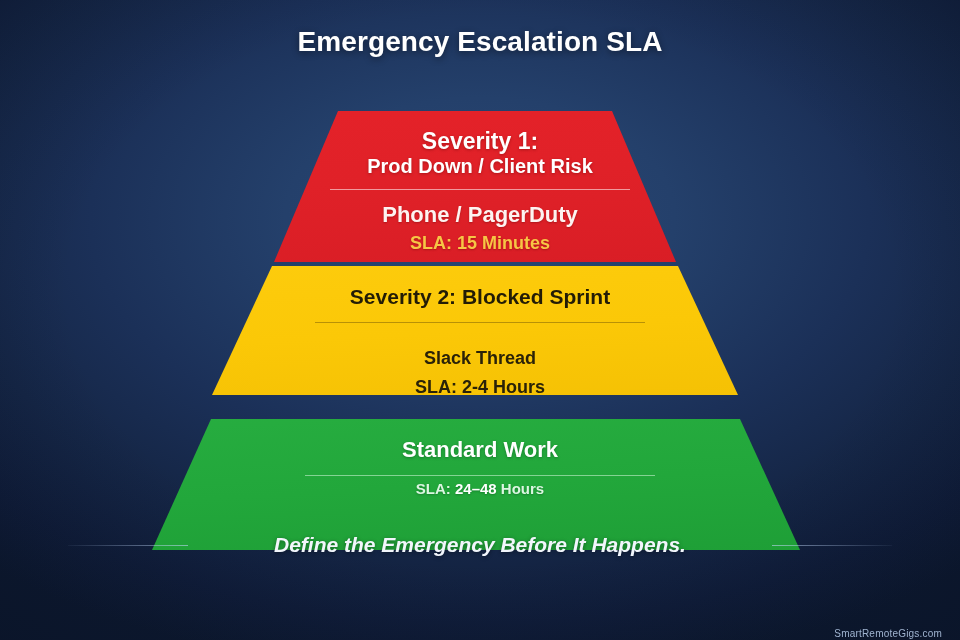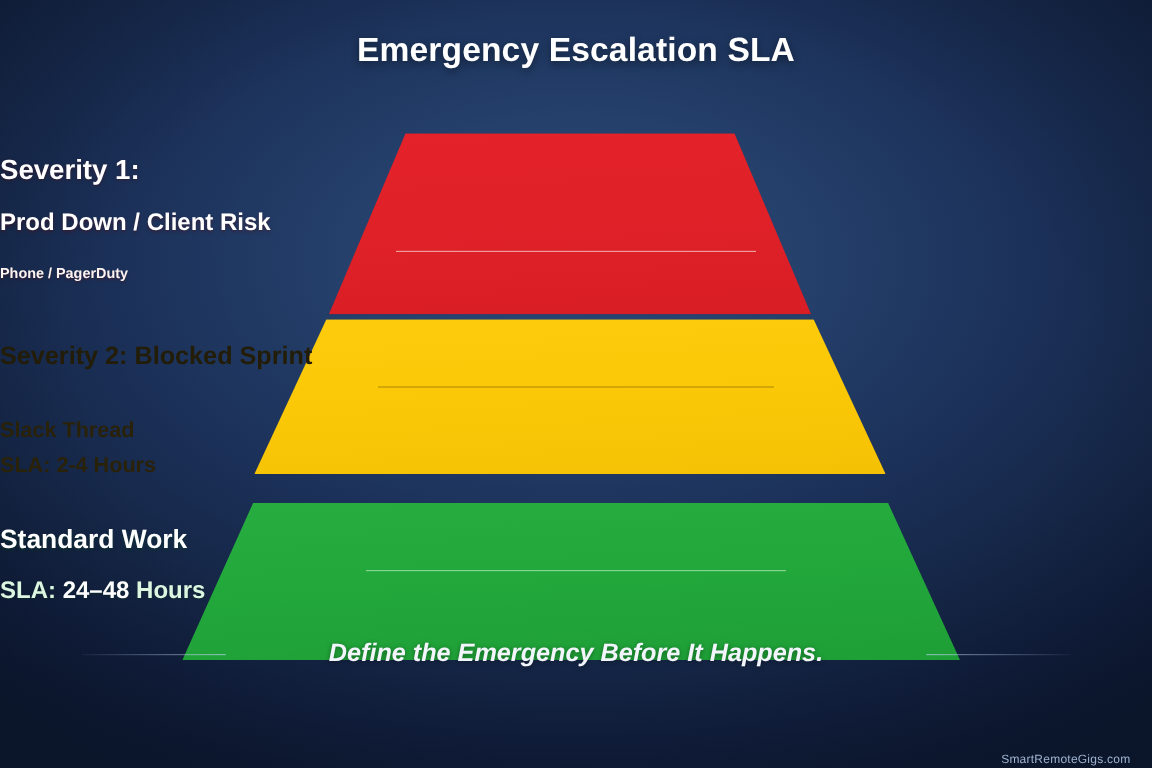--- a/index.html
+++ b/index.html
@@ -61,20 +61,21 @@
     box-sizing: border-box;
   }
   .tier-shape {
     position: absolute;
     inset: 0;
   }
   .tier-content {
     position: absolute;
     left: 0;
     width: 960px;
+    text-align: center;
   }
 
   
   .tier-red { top: 111px; height: 151px; }
   .tier-red .tier-shape {
     background: linear-gradient(177deg, #e52229 0%, #e02128 45%, #d81d25 100%);
     clip-path: polygon(338px 0px, 612px 0px, 676px 151px, 274px 151px);
     filter: drop-shadow(0 2px 3px rgba(0,0,0,0.30));
   }
   
@@ -106,37 +107,37 @@
     line-height: 1.30;
   }
   .rule {
     height: 1px;
     margin: 0 auto;
     border: 0;
   }
 
   
   .red-h  { font-size: 23px; color: #ffffff; text-shadow: 0 1px 3px rgba(90,0,0,0.40); }
-  .red-sub{ font-size: 20px; color: #ffffff; text-shadow: 0 1px 3px rgba(90,0,0,0.40); margin-top: 20px; }
+  .red-sub{ font-size: 20px; color: #ffffff; text-shadow: 0 1px 3px rgba(90,0,0,0.40); margin-top: 0; }
   .red-rule { width: 300px; background: rgba(255,255,255,0.55); margin-top: 11px; }
-  .red-d1 { font-size: 12px; color: #fdf3f1; margin-top: 11px; text-shadow: 0 1px 2px rgba(90,0,0,0.35); }
+  .red-d1 { font-size: 22px; color: #fdf3f1; margin-top: 11px; text-shadow: 0 1px 2px rgba(90,0,0,0.35); }
   .red-d2 { font-size: 18px; color: #f7c545; margin-top: 3px; text-shadow: 0 1px 2px rgba(90,0,0,0.35); }
 
   
   .yel-h { font-size: 21px; color: #231c06; }
   .yel-h .ital { }
   .yel-rule { width: 330px; background: rgba(90,70,5,0.42); margin-top: 13px; }
   .yel-d1 { font-size: 18px; color: #2a2208; margin-top: 24px; }
   .yel-d2 { font-size: 18px; color: #2a2208; margin-top: 6px; }
 
   
   .grn-h { font-size: 22px; color: #ffffff; text-shadow: 0 1px 3px rgba(0,60,20,0.40); }
   .grn-rule { width: 350px; background: rgba(230,255,235,0.50); margin-top: 12px; }
   .grn-d1 { font-size: 18px; color: #dcf6e1; margin-top: 12px; text-shadow: 0 1px 2px rgba(0,60,20,0.35); }
-  .grn-d2 { font-size: 20px; color: #dcf6e1; margin-top: 3px; text-shadow: 0 1px 2px rgba(0,60,20,0.35); }
+  .grn-d2 { font-size: 15px; color: #dcf6e1; margin-top: 3px; text-shadow: 0 1px 2px rgba(0,60,20,0.35); }
   .grn-d2 .strong { color: #ffffff; }
 
   
   .footer {
     position: absolute;
     top: 533px;
     left: 0;
     width: 960px;
     display: flex;
     align-items: center;
@@ -181,20 +182,21 @@
 
   <div class="pyramid">
 
     <div class="tier tier-red">
       <div class="tier-shape"></div>
       <div class="tier-content" style="top: 18px;">
         <div class="heading red-h">Severity 1:</div>
         <div class="subheading red-sub">Prod Down / Client Risk</div>
         <hr class="rule red-rule">
         <div class="detail red-d1">Phone / PagerDuty</div>
+        <div class="detail red-d2">SLA: 15 Minutes</div>
       </div>
     </div>
 
     <div class="tier tier-yellow">
       <div class="tier-shape"></div>
       <div class="tier-content" style="top: 19px;">
         <div class="heading yel-h">
           <span>Severity 2: </span><span class="ital">Blocked Sprint</span>
         </div>
         <hr class="rule yel-rule">

